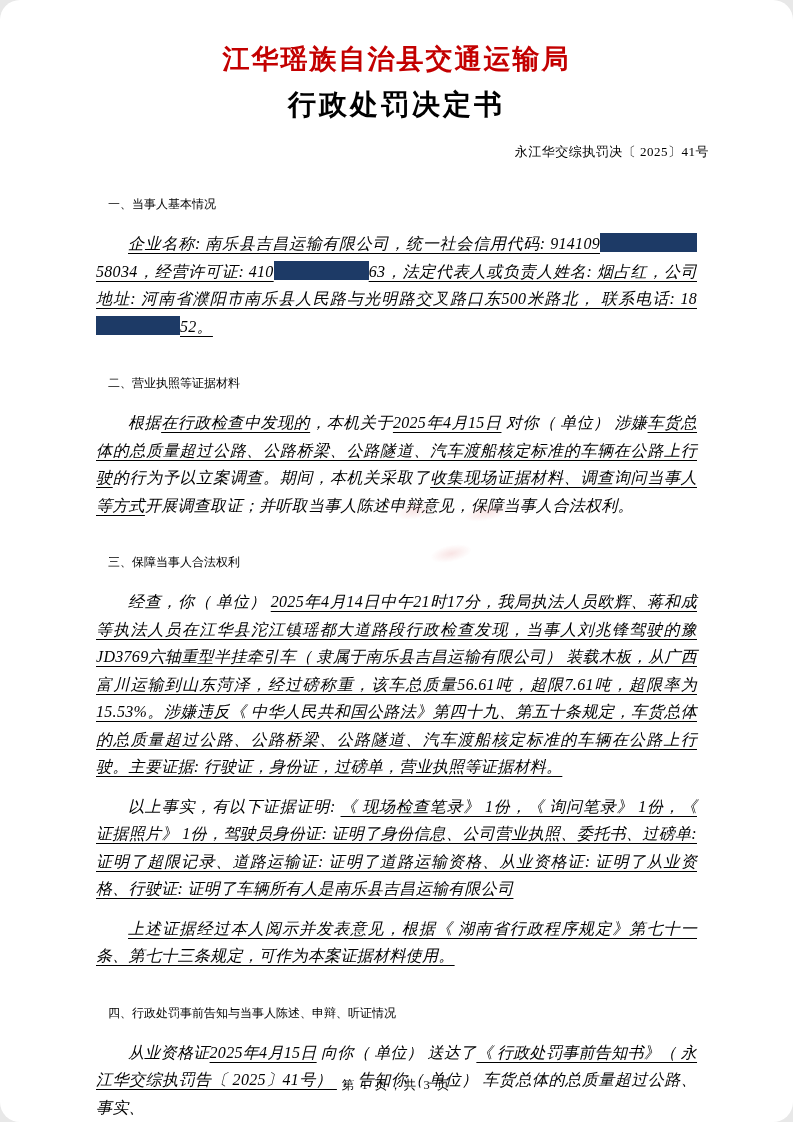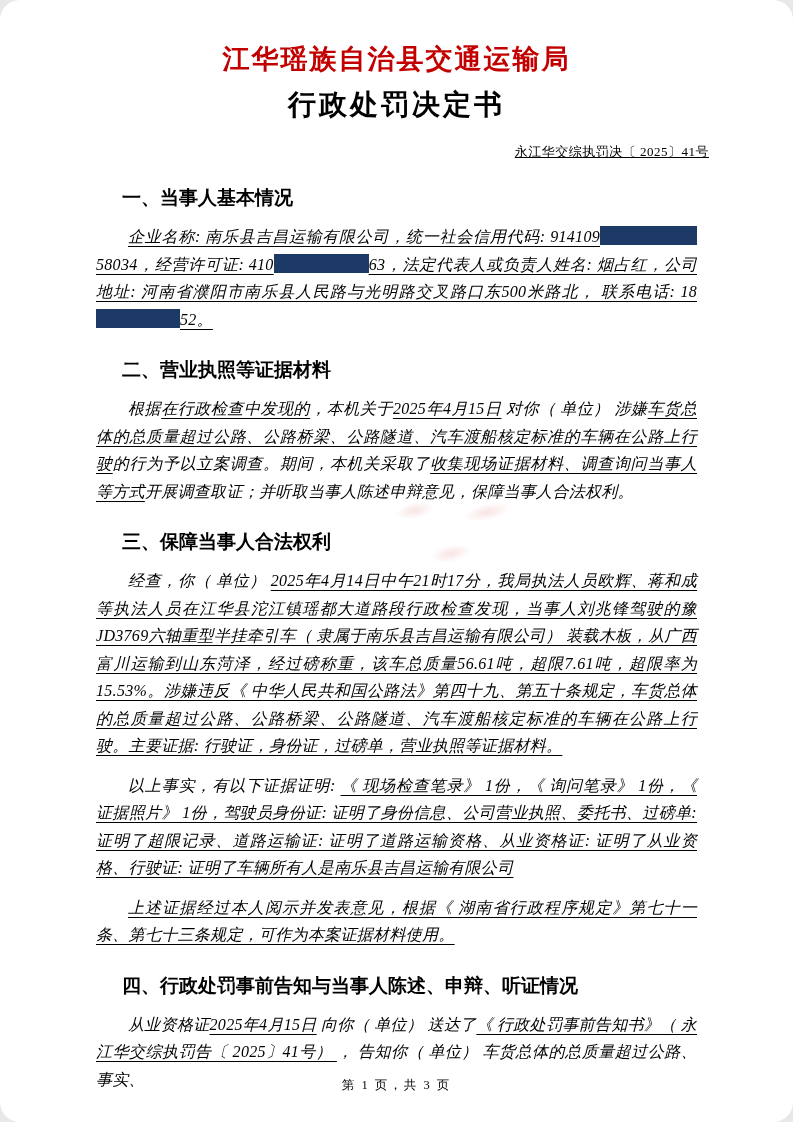--- a/index.html
+++ b/index.html
@@ -40,28 +40,27 @@
     margin-top: 10px;
     line-height: 1.3;
     font-family: "Liberation Sans", "DejaVu Sans", sans-serif;
   }
   .doc-number {
     text-align: right;
     font-size: 13px;
     margin-top: 20px;
     margin-bottom: 6px;
     letter-spacing: 0.5px;
-    text-decoration: underline;
   }
 
   .sec-heading {
-    font-weight: bold;
-    font-size: 19px;
+    font-weight: normal;
+    font-size: 12px;
     padding-left: 2em;
-    margin-top: 23px;
+    margin-top: 30px;
     margin-bottom: 5px;
     line-height: 27px;
     font-family: "Liberation Sans", "DejaVu Sans", sans-serif;
   }
   .para {
     margin: 12px;
     text-indent: 2em;
     font-size: 16px;
     line-height: 27.5px;
     text-align: justify;

